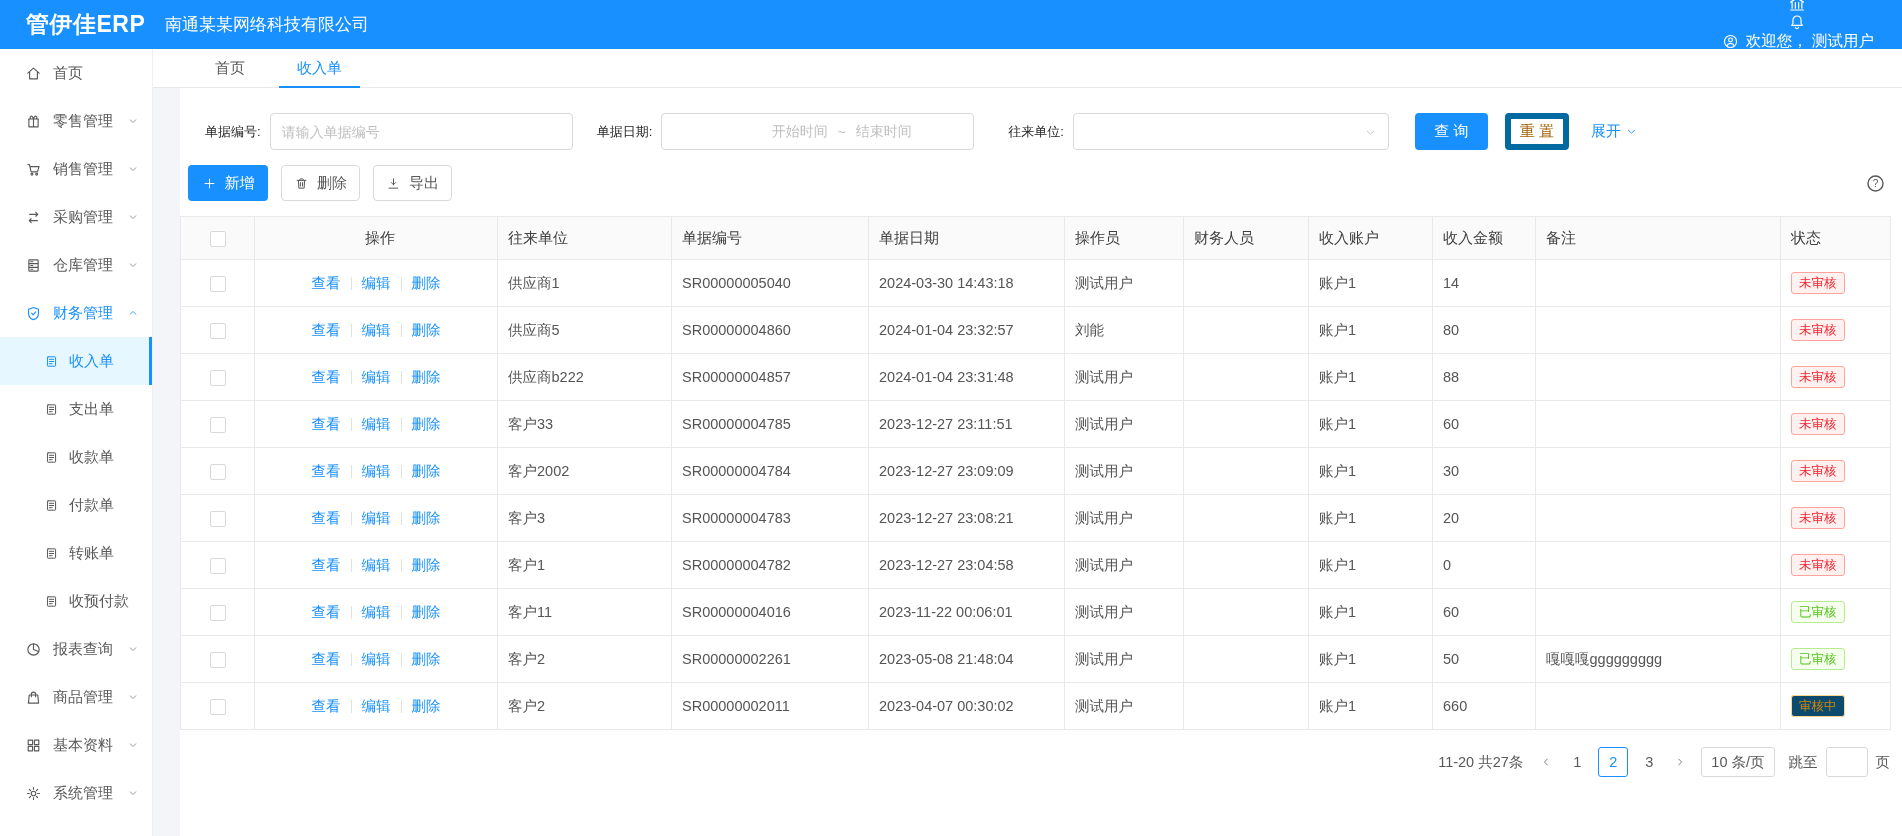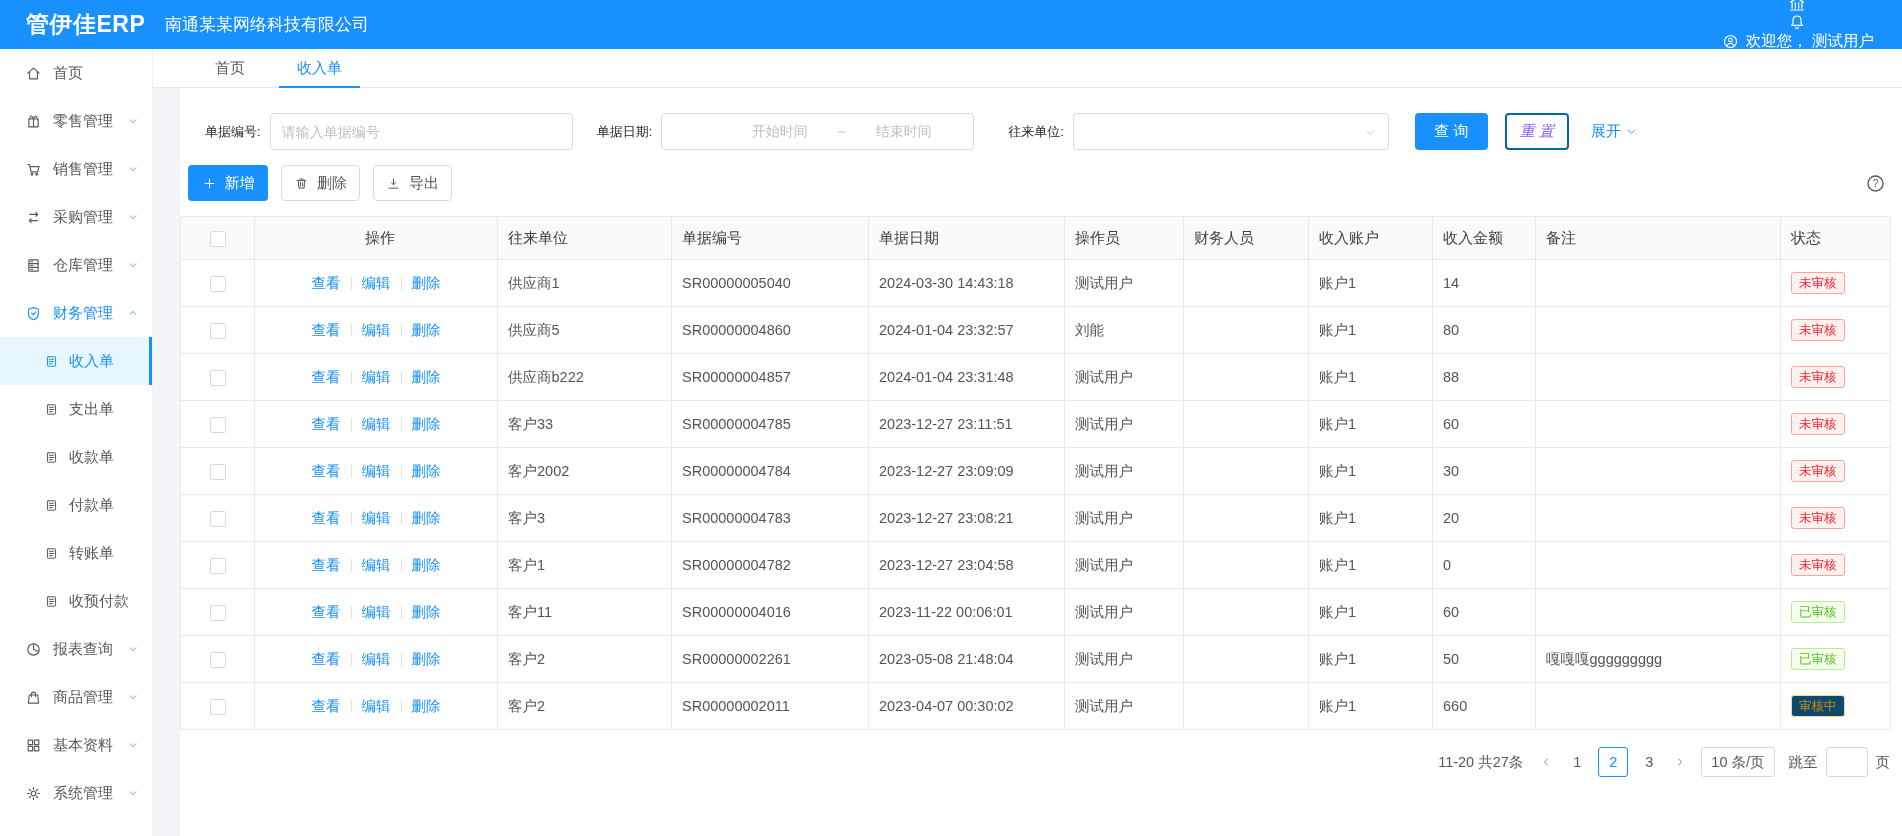--- a/index.html
+++ b/index.html
@@ -43,30 +43,30 @@
   .content { margin-left:27px; margin-right:12px; }
 
   
   .filters { display:flex; align-items:center; padding-top:25px; padding-left:25px; }
   .flabel { font-size:13px; color:#262626; margin-right:9px; white-space:nowrap; }
   .finput { width:303px; height:37px; border:1px solid #d9d9d9; border-radius:4px;
     padding:0 11px; font-size:14px; color:#333; outline:none; margin-right:24px;
     font-family:"Liberation Sans","DejaVu Sans",sans-serif; }
   input::placeholder { color:#bfbfbf; }
   .fdate { width:313px; height:37px; border:1px solid #d9d9d9; border-radius:4px;
-    display:flex; align-items:center; justify-content:center; gap:30px; color:#bfbfbf;
+    display:flex; align-items:center; justify-content:center; gap:10px; color:#bfbfbf;
     font-size:14px; margin-right:34px; cursor:text;padding-left:48px; }
   .fsel { width:316px; height:37px; border:1px solid #d9d9d9; border-radius:4px;
     position:relative; cursor:pointer; }
   .fsel .chev { position:absolute; right:11px; top:12px; width:13px; height:13px; color:#bfbfbf; }
   .btn { height:37px; border-radius:4px; font-size:15px; display:inline-flex; align-items:center;
     justify-content:center; cursor:pointer; border:none; white-space:nowrap;
     font-family:"Liberation Sans","DejaVu Sans",sans-serif; }
   .btn-search { background:#1890ff; color:#fff; width:73px; margin-left:26px; }
-  .btn-reset { background:#fff; color:#8b5cf6; width:64px; border:2px solid #0369a1; margin-left:17px;font-style:italic; }
+  .btn-reset { background:#fff; color:#a16207; width:64px; border:6px solid #0369a1; margin-left:17px; }
   .expand { display:flex; align-items:center; color:#1890ff; font-size:15px; margin-left:22px; cursor:pointer; }
   .expand .chev { width:13px; height:13px; margin-left:4px; }
 
   
   .toolbar { margin-top:15px; display:flex; align-items:center;margin-left:8px; }
   .tbtn { height:36px; border-radius:4px; font-size:15px; display:inline-flex; align-items:center;
     justify-content:center; cursor:pointer; }
   .tbtn .bico { width:15px; height:15px; margin-right:8px; }
   .tbtn-add { background:#1890ff; color:#fff; width:80px; border:none; }
   .tbtn-plain { background:#fff; color:#595959; border:1px solid #d9d9d9; width:79px; margin-left:13px; }

